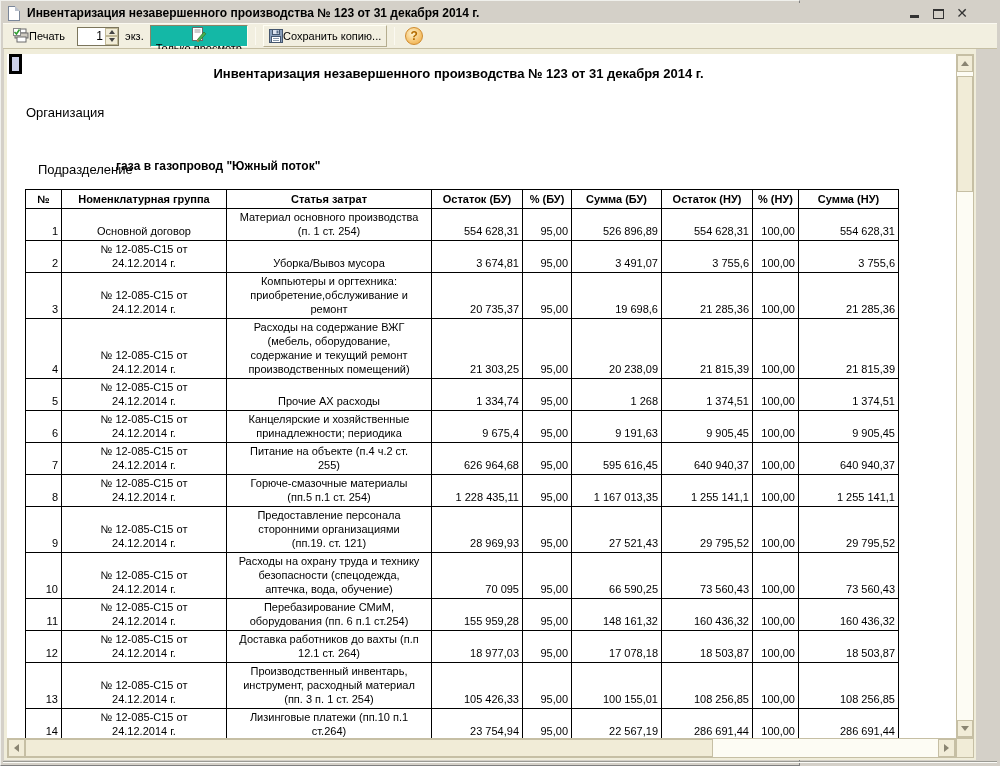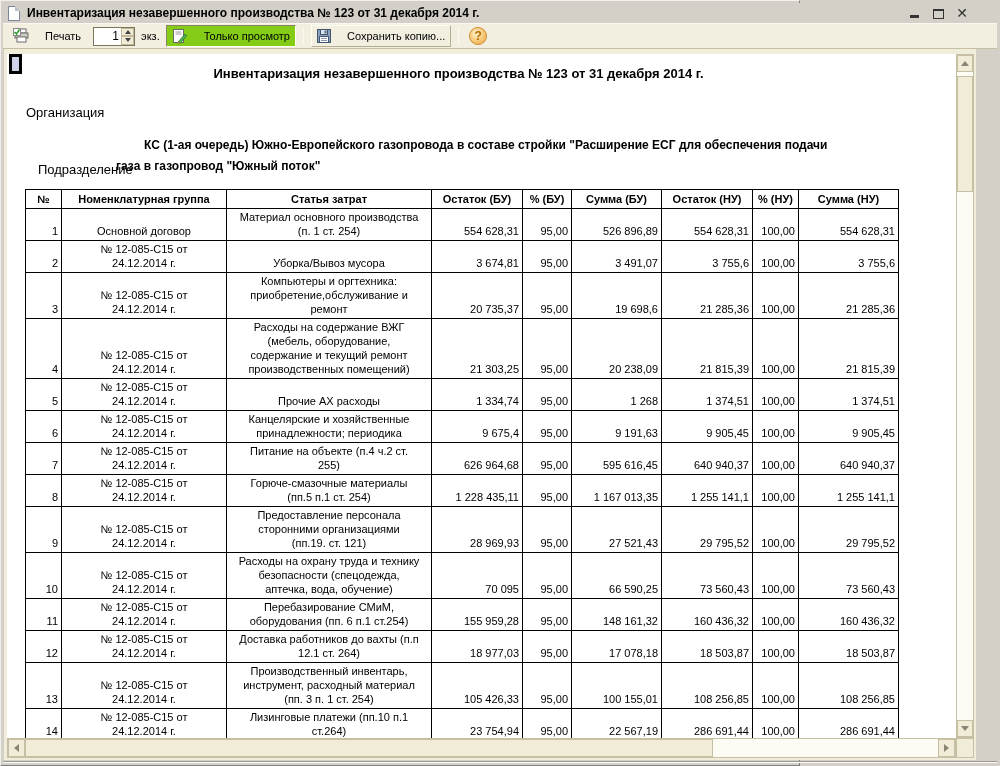--- a/index.html
+++ b/index.html
@@ -35,25 +35,25 @@
   .glyph-min { width:9px; height:3px; background:#333; margin-bottom:3px; }
   .glyph-max { width:11px; height:10px; border:1px solid #333; border-top:2px solid #333; margin-bottom:2px; }
   .glyph-close { font-size:14px; color:#333; line-height:16px; }
   
   .toolbar {
     position:absolute; left:2px; top:22px; width:994px; height:26px;
     background:#f2efe0; border-top:1px solid #fbf9f1; border-bottom:1px solid #c6bfa4;
     display:flex; align-items:center; padding-left:4px; gap:4px;
   }
   .tb-btn {
-    display:flex; align-items:center; gap:16px; height:22px; padding:0 5px;
+    display:flex; align-items:center; gap:0; height:22px; padding:0 5px;
     font-size:11px; color:#000; border:1px solid transparent; cursor:default;
   }
   .tb-btn.raised { border-color:#fffef4 #b5ad8f #b5ad8f #fffef4; }
-  .tb-btn.pressed { border-color:#8a8368 #fffef0 #fffef0 #8a8368; background:#84cc16; }
+  .tb-btn.pressed { border-color:#8a8368 #fffef0 #fffef0 #8a8368; background:#14b8a6;flex-direction:column; }
   .tb-sep { width:1px; height:18px; background:#b9b29a; border-right:1px solid #fbf9f1; margin:0 3px; }
   .spinbox {
     width:42px; height:19px; background:#fff; border:1px solid #7b755c;
     display:flex; align-items:stretch; margin-left:2px;
   }
   .spin-value {
     flex:1; border:0; outline:none; text-align:right; font-size:12px; padding-right:2px;
     font-family:"Liberation Sans","DejaVu Sans",sans-serif; min-width:0;
   }
   .spin-btns { width:13px; display:flex; flex-direction:column; }
@@ -212,21 +212,20 @@
 
   <div class="doc">
     <div class="cell-cursor">
         <div class="cell-cursor-inner"></div>
       </div>
 
     <div class="report-title">Инвентаризация незавершенного производства № 123 от 31 декабря 2014 г.</div>
 
     <div class="field-label" style="left:19px; top:51px;">Организация</div>
 
-    <div class="field-value" style="left:137px; top:84px;">КС  (1-ая очередь) Южно-Европейского газопровода в составе стройки "Расширение ЕСГ для обеспечения подачи</div>
     <div class="field-label" style="left:19px; top:108px;margin-left:12px;">Подразделение</div>
     <div class="field-value" style="left:109px; top:105px;">газа в газопровод "Южный поток"</div>
 
     <table class="report">
       <colgroup>
         <col style="width:36px">
           <col style="width:165px">
           <col style="width:205px">
         <col style="width:91px">
           <col style="width:49px">

